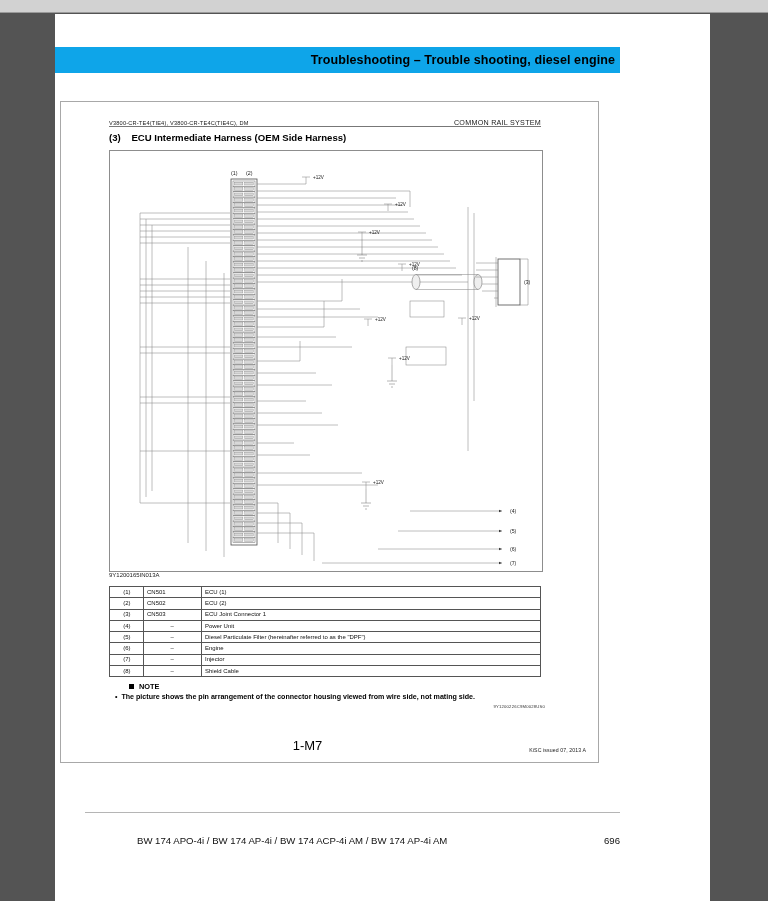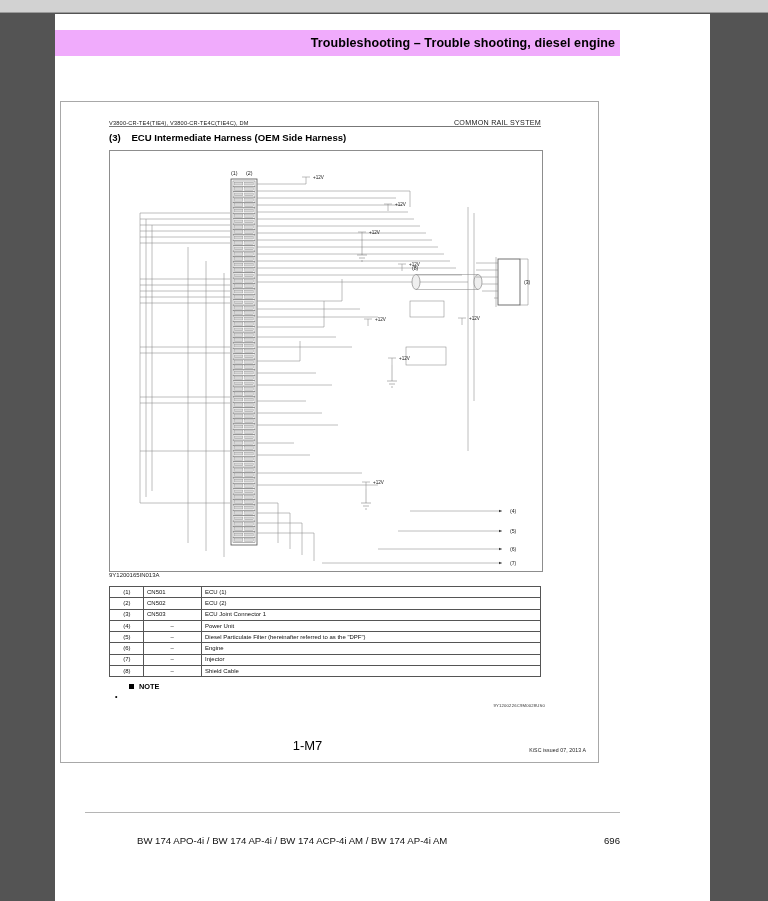--- a/index.html
+++ b/index.html
@@ -30,23 +30,23 @@
   #page {
     position: absolute;
     left: 55px; top: 14px;
     width: 655px;
     height: 887px;
     background: #ffffff;
   }
   
   #title-banner {
     position: absolute;
-    left: 55px; top: 30px;
+    left: 55px; top: 47px;
     width: 565px; height: 26px;
-    background: #f0abfc;
+    background: #0ea5e9;
     display: flex;
     align-items: center;
     justify-content: flex-end;
   }
   #title-banner .txt {
     font-size: 12.5px;
     font-weight: bold;
     color: #000;
     padding-right: 5px;
     letter-spacing: .1px;
@@ -539,20 +539,21 @@
       </tbody>
     </table>
 
     <div id="note">
       <div class="nh">
         <span class="sq"></span>
         <span>NOTE</span>
       </div>
       <div class="nb">
         <span class="bul">•</span>
+        <span>The picture shows the pin arrangement of the connector housing viewed from wire side, not mating side.</span>
       </div>
       <div class="docref">9Y1200226C9M0028US0</div>
     </div>
 
     <div id="mpage-no">1-M7</div>
     <div id="kisc">KiSC issued 07, 2013 A</div>
   </div>
 
   <div id="book-footer">
     <span class="models">BW 174 APO-4i / BW 174 AP-4i / BW 174 ACP-4i AM / BW 174 AP-4i AM</span>

